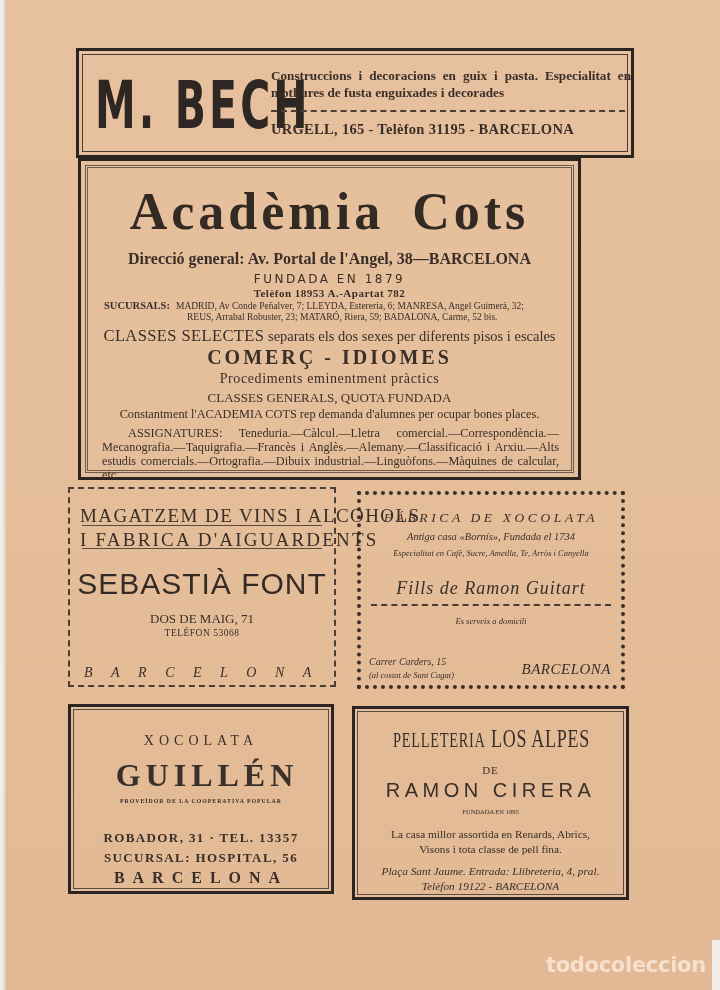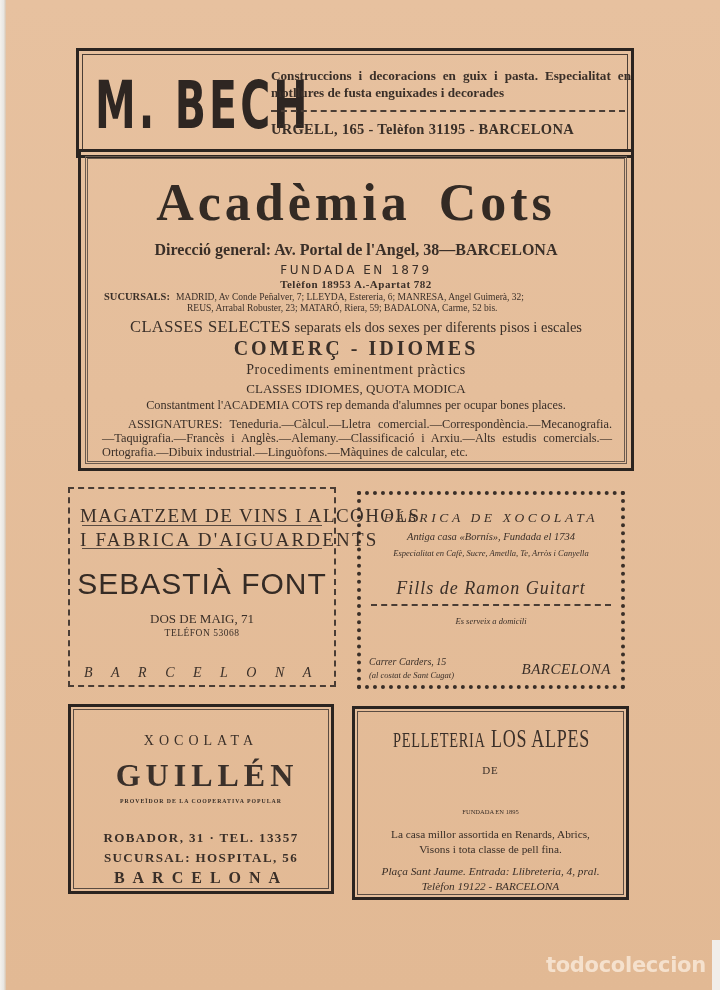--- a/index.html
+++ b/index.html
@@ -50,21 +50,21 @@
     position: absolute; left: 188px; top: 55px; width: 354px; height: 0;
     border-top: 2px dashed #4a3d35;
   }
   #bech .addr {
     position: absolute; left: 188px; top: 66px; width: 360px;
     font-size: 14.5px; font-weight: bold; letter-spacing: 0.3px; white-space: nowrap;
   }
 
   
   #cots {
-    left: 78px; top: 149px; width: 556px; height: 322px;
+    left: 78px; top: 158px; width: 503px; height: 322px;
     border: 3px solid #2b2420;
     padding: 4px;
   }
   #cots .inner {
     width: 100%; height: 100%; box-sizing: border-box;
     border: 3px double #6b5a4e; position: relative; text-align: center;
   }
   #cots .title {
     position: absolute; left: 0; right: 0; top: 16px;
     font-size: 52px; font-weight: bold; letter-spacing: 4px; line-height: 56px;
@@ -278,21 +278,21 @@
       <div class="telefon">Telèfon 18953  A.-Apartat 782</div>
       <div class="sucursals">
         <span class="lbl">SUCURSALS:</span><span>MADRID, Av Conde Peñalver, 7; LLEYDA, Estereria, 6; MANRESA, Angel Guimerà, 32;</span>
         <span class="l2">REUS, Arrabal Robuster, 23; MATARÓ, Riera, 59; BADALONA, Carme, 52 bis.</span>
       </div>
       <div class="selectes">
         <span class="big">CLASSES SELECTES</span><span> separats els dos sexes per diferents pisos i escales</span>
       </div>
       <div class="comerc">COMERÇ - IDIOMES</div>
       <div class="procediments">Procediments eminentment pràctics</div>
-      <div class="generals">CLASSES IDIOMES, QUOTA MODICA</div>
+      <div class="generals">CLASSES GENERALS, QUOTA FUNDADA</div>
       <div class="constantment">Constantment l'ACADEMIA COTS rep demanda d'alumnes per ocupar bones places.</div>
       <div class="assignatures">ASSIGNATURES: Teneduria.—Càlcul.—Lletra comercial.—Correspondència.—Mecanografia.—Taquigrafia.—Francès i Anglès.—Alemany.—Classificació i Arxiu.—Alts estudis comercials.—Ortografia.—Dibuix industrial.—Linguòfons.—Màquines de calcular, etc.</div>
     </div>
   </div>
 
   <div id="font" class="ad">
     <div class="l1">MAGATZEM DE VINS I ALCOHOLS</div>
     <div class="rule" style="top:36px"></div>
     <div class="l2">I FABRICA D'AIGUARDENTS</div>
     <div class="rule" style="top:59px"></div>
@@ -322,20 +322,21 @@
     <div class="l2">SUCURSAL: HOSPITAL, 56</div>
     <div class="city">BARCELONA</div>
   </div>
 
   <div id="alpes" class="ad">
     <div class="t1">
       <span class="sm">PELLETERIA</span>
       <span>LOS ALPES</span>
     </div>
     <div class="de">DE</div>
+    <div class="name">RAMON CIRERA</div>
     <div class="fund">FUNDADA EN 1895</div>
     <div class="desc">
       <div>La casa millor assortida en Renards, Abrics,</div>
       <div>Visons i tota classe de pell fina.</div>
     </div>
     <div class="addr">
       <div>Plaça Sant Jaume. Entrada: Llibreteria, 4, pral.</div>
       <div>Telèfon 19122 - BARCELONA</div>
     </div>
   </div>

